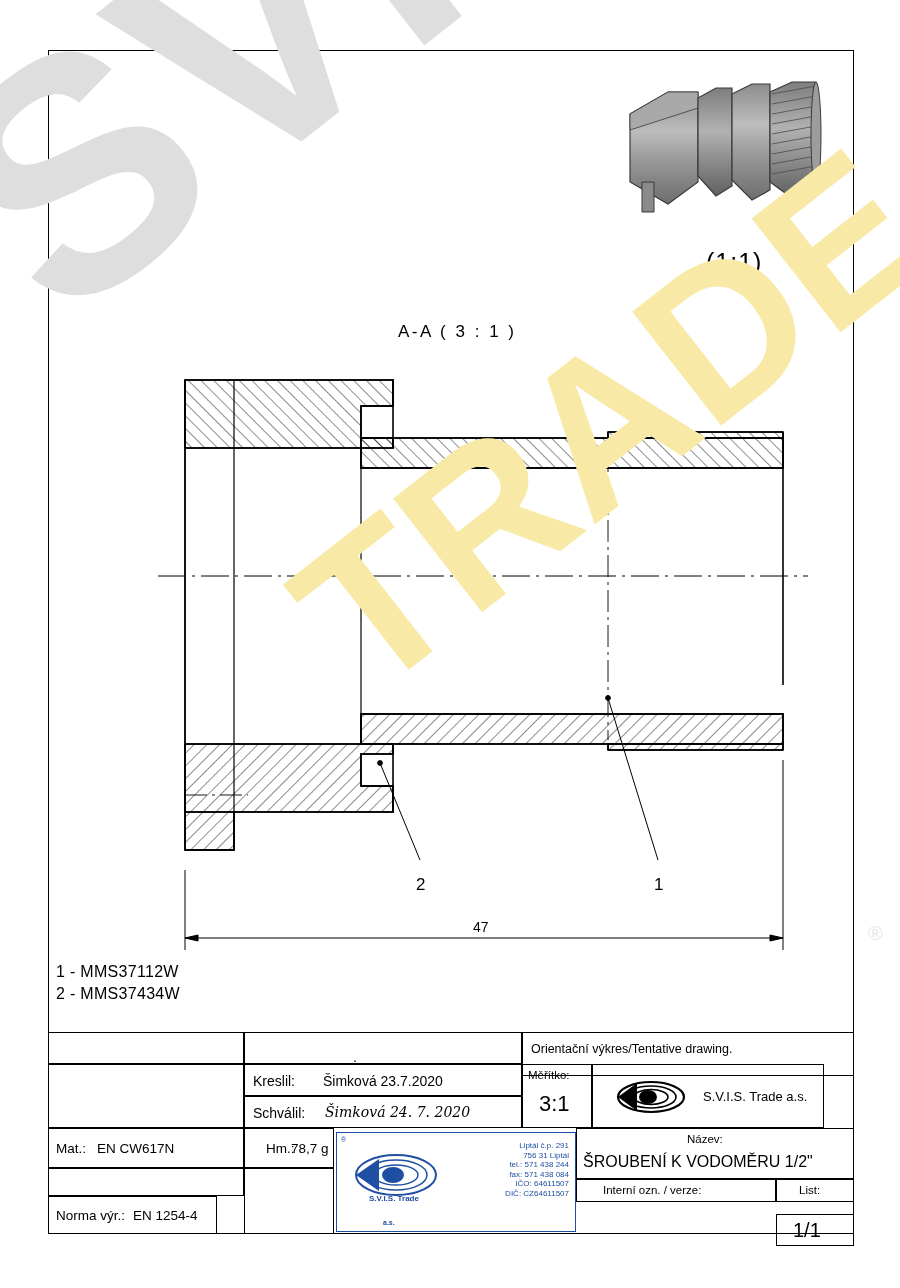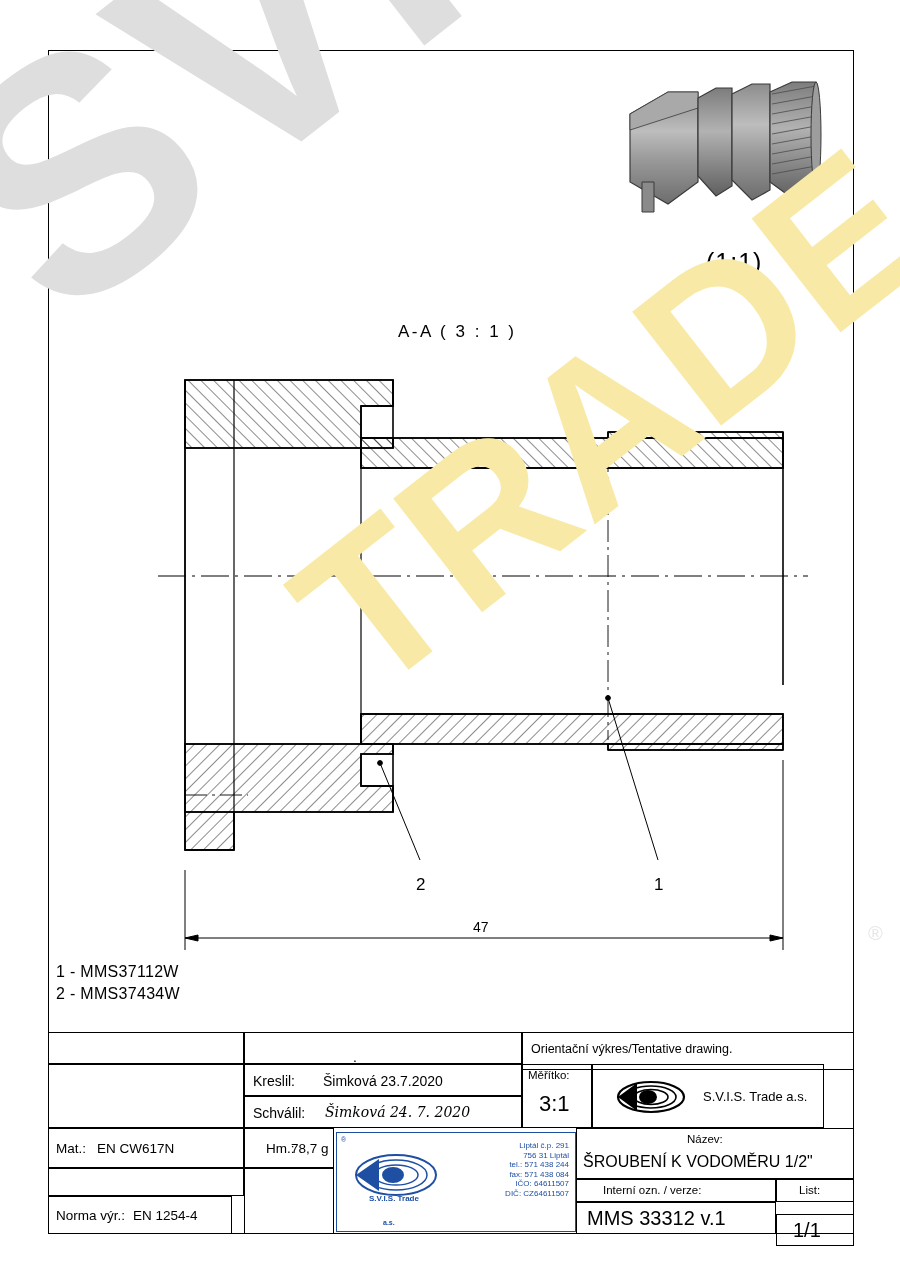--- a/index.html
+++ b/index.html
@@ -270,21 +270,21 @@
   <div>1 - MMS37112W</div>
   <div>2 - MMS37434W</div>
 </div>
 
 <div id="title-block">
 
   <div class="cell" style="left:0px; top:0px; width:196px; height:32px;"></div>
   <div class="cell" style="left:196px; top:0px; width:278px; height:32px;">
     <span class="tb-text" style="left:108px; top:16px; font-size:14px;">.</span>
   </div>
-  <div class="cell" style="left:474px; top:0px; width:332px; height:38px;">
+  <div class="cell" style="left:474px; top:0px; width:332px; height:44px;">
     <span class="tb-text" style="left:8px; top:9px; font-size:12.5px;">Orientační výkres/Tentative drawing.</span>
   </div>
 
   <div class="cell" style="left:0px; top:32px; width:196px; height:64px;"></div>
 
   <div class="cell" style="left:196px; top:32px; width:278px; height:32px;">
     <span class="tb-text" style="left:8px; top:8px; font-size:14px;">Kreslil:</span>
     <span class="tb-text" style="left:78px; top:8px; font-size:14px;">Šimková 23.7.2020</span>
   </div>
 
@@ -326,28 +326,25 @@
 
   <div class="cell" style="left:0px; top:136px; width:196px; height:28px;"></div>
 
   <div class="cell" style="left:528px; top:146px; width:200px; height:24px;">
     <span class="tb-text" style="left:26px; top:5px; font-size:11.5px;">Interní ozn. / verze:</span>
   </div>
   <div class="cell" style="left:728px; top:146px; width:78px; height:24px;">
     <span class="tb-text" style="left:22px; top:5px; font-size:11.5px;">List:</span>
   </div>
 
-  <div class="cell" style="left:528px; top:170px; width:200px; height:32px;">
-    <span class="tb-text" style="left:10px; top:4px; font-size:20px;">MMS 33312 v.1</span>
-  </div>
   <div class="cell" style="left:728px; top:170px; width:78px; height:32px;margin-top:12px;">
     <span class="tb-text" style="left:16px; top:4px; font-size:20px;">1/1</span>
   </div>
 
-  <div class="cell" style="left:0px; top:164px; width:184px; height:38px;">
+  <div class="cell" style="left:0px; top:164px; width:169px; height:38px;">
     <span class="tb-text" style="left:7px; top:11px; font-size:13.5px;">Norma výr.:</span>
     <span class="tb-text" style="left:84px; top:11px; font-size:13.5px;">EN 1254-4</span>
   </div>
 
   <div class="cell" style="left:196px; top:136px; width:90px; height:66px;"></div>
 
   <div class="addr-box" style="left:288px; top:100px; width:240px; height:100px;">
     <span style="position:absolute; left:4px; top:3px; font-size:7px; color:#1f4fa3;">®</span>
     <svg style="position:absolute; left:16px; top:16px;" width="86" height="56" viewBox="0 0 86 56">
       <ellipse cx="43" cy="26" rx="40" ry="20" fill="none" stroke="#1f4fa3" stroke-width="2"></ellipse>

